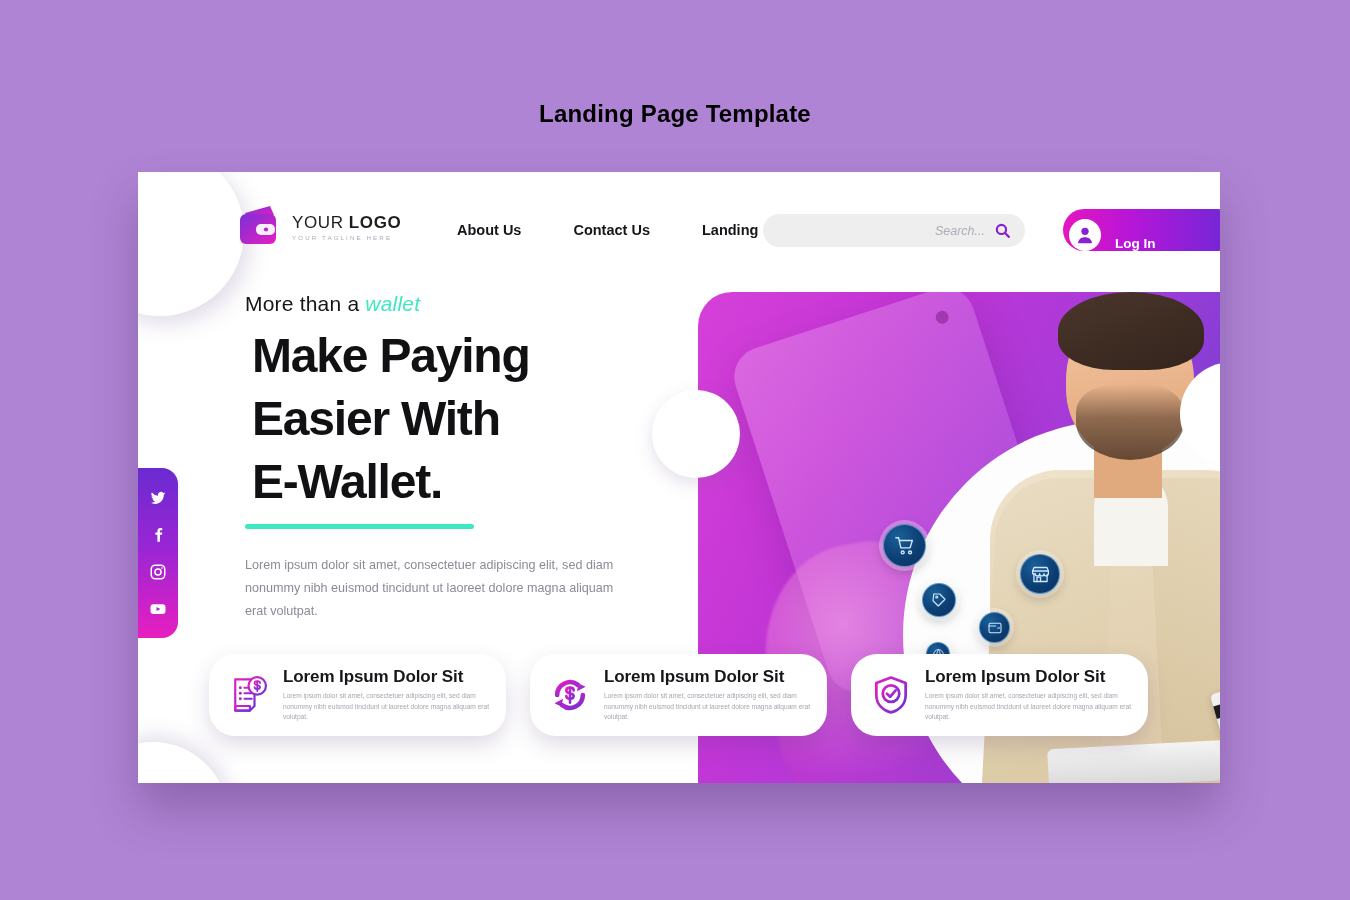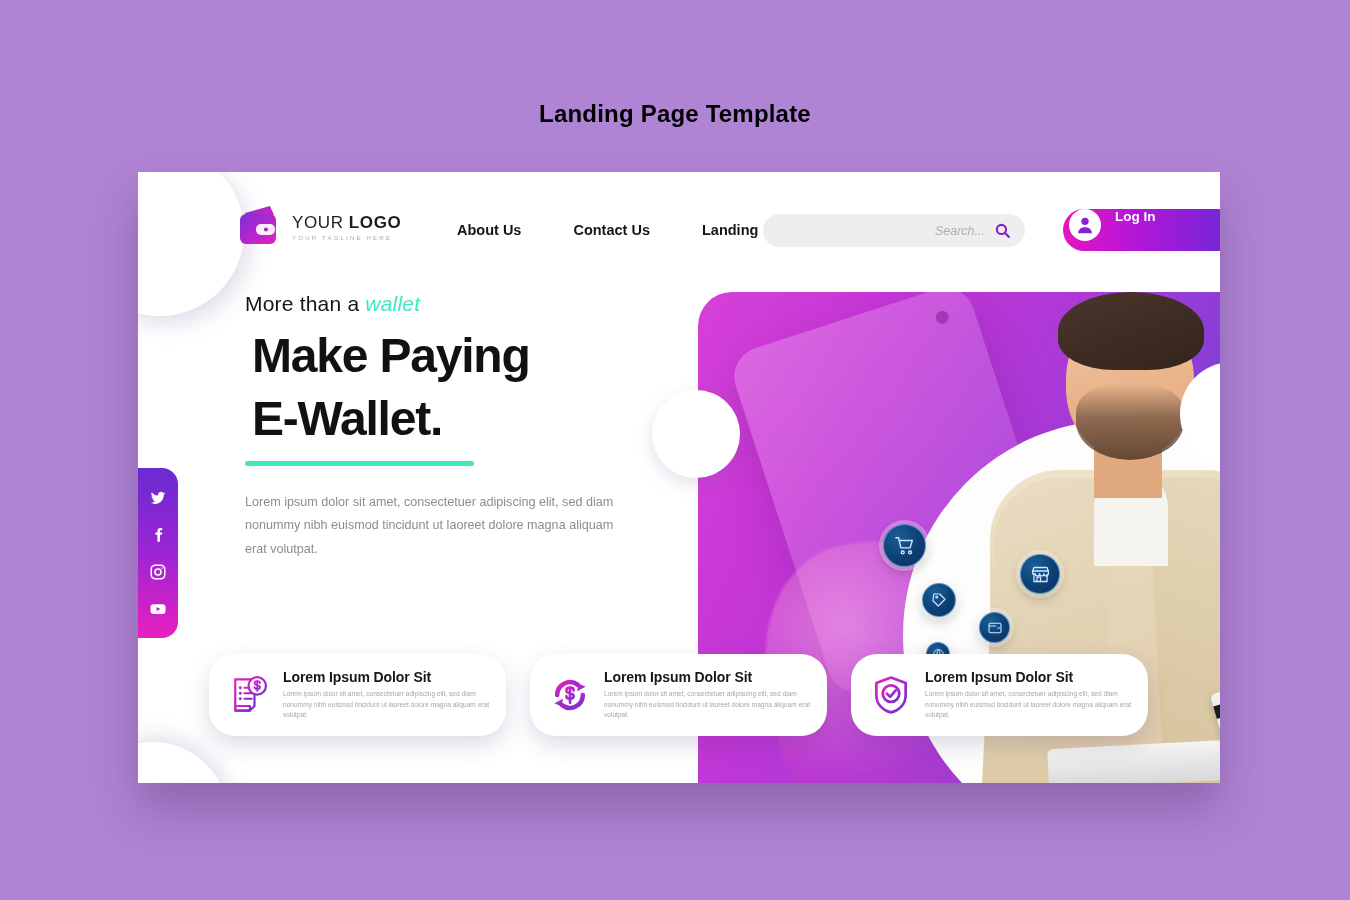--- a/index.html
+++ b/index.html
@@ -91,21 +91,21 @@
   .search-ph {
     font-size: 12.5px; font-style: italic; color: #b0aab6;
   }
   .search-ico { width: 17px; height: 17px; display: block; }
 
   .login-btn {
     position: absolute; left: 925px; top: 37px;
     height: 42px; min-width: 175px;
     border-radius: 22px;
     background: linear-gradient(90deg,#e515c0 0%, #b516d8 40%, #6a29d6 100%);
-    display: flex; align-items: flex-start; gap: 14px;
+    display: flex; align-items: flex-end; gap: 14px;
     padding-left: 6px; padding-right: 26px;
     cursor: pointer;
   }
   .login-av {
     width: 32px; height: 32px; border-radius: 50%;
     background: #fff; display: flex; align-items: center; justify-content: center;
     flex: none;
   }
   .login-label { font-size: 13.5px; font-weight: bold; color: #fff; }
 
@@ -269,21 +269,21 @@
   }
   .card {
     width: 297px; height: 82px;
     background: #ffffff; border-radius: 26px;
     box-shadow: 0 9px 22px rgba(80,50,110,.18);
     display: flex; align-items: center;
     padding: 0 16px 0 18px; gap: 12px;
   }
   .card-ico { width: 44px; height: 44px; flex: none; display:block; }
   .card-title {
-    font-size: 14px; font-weight: bold; color: #17171b; letter-spacing: -.1px;
+    font-size: 17px; font-weight: bold; color: #17171b; letter-spacing: -.1px;
   }
   .card-body {
     margin-top: 4px; font-size: 6.6px; line-height: 1.62; color: #a9a4b0;
   }
 </style>
 </head>
 <body>
 
 <div class="page-title">Landing Page Template</div>
 
@@ -399,20 +399,21 @@
         </svg>
       </span>
       <span class="login-label">Log In</span>
     </div>
   </div>
 
   <div class="hero-text">
     <div class="eyebrow"><span>More than a </span><span class="accent">wallet</span></div>
     <div class="headline">
       <div>Make Paying</div>
+      <div>Easier With</div>
       <div>E-Wallet.</div>
     </div>
     <div class="rule"></div>
     <div class="lede">Lorem ipsum dolor sit amet, consectetuer adipiscing elit, sed diam nonummy nibh euismod tincidunt ut laoreet dolore magna aliquam erat volutpat.</div>
   </div>
 
   <div class="social">
     <svg class="social-ico" viewBox="0 0 24 24" fill="#fff">
       <path d="M22 5.8c-.7.3-1.5.6-2.3.7.8-.5 1.5-1.3 1.8-2.3-.8.5-1.7.8-2.6 1a4 4 0 0 0-6.9 3.7A11.5 11.5 0 0 1 3.8 4.6a4 4 0 0 0 1.3 5.4c-.7 0-1.3-.2-1.8-.5a4 4 0 0 0 3.2 4 4 4 0 0 1-1.8.1 4 4 0 0 0 3.7 2.8A8 8 0 0 1 2 18.1a11.4 11.4 0 0 0 6.2 1.8c7.4 0 11.5-6.2 11.5-11.5v-.5c.8-.6 1.5-1.3 2-2.1z"></path>
     </svg>

